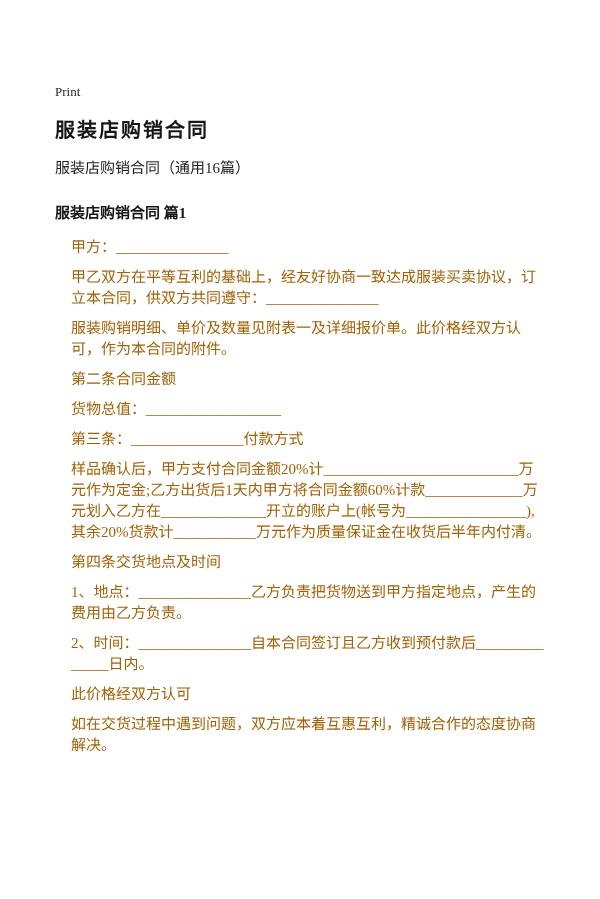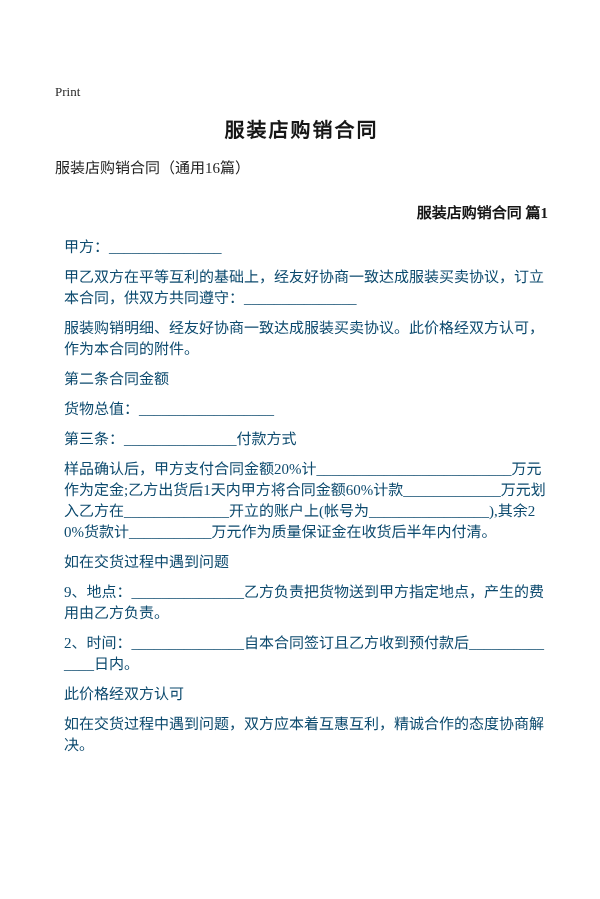--- a/index.html
+++ b/index.html
@@ -25,65 +25,63 @@
       font-size: 13px;
       line-height: 15px;
       margin: 0 0 19px 0;
       color: #2a2a2a;
       cursor: pointer;
     }
     .title {
       font-size: 20px;
       line-height: 24px;
       font-weight: bold;
-      text-align: center;
       letter-spacing: 2px;
       margin: 0 0 16px 0;
       color: #161616;
     }
     .subtitle {
       font-size: 15px;
       line-height: 21px;
       margin: 0 0 24px 0;
     }
     .part-heading {
       font-size: 15px;
       line-height: 21px;
       font-weight: bold;
       margin: 0 0 13px 0;
       color: #161616;
-      text-align: right;
     }
     .block {
       font-size: 15px;
       line-height: 21px;
-      margin: 0 0 9px 9px;
+      margin: 0 0 9px 16px;
       word-break: break-all;
-      color: #0c4a6e;
+      color: #a16207;
     }
   </style>
 </head>
 <body>
 
 <div class="page">
 
   <div class="print">Print</div>
 
   <h1 class="title">服装店购销合同</h1>
 
   <p class="subtitle">服装店购销合同（通用16篇）</p>
 
   <h2 class="part-heading">服装店购销合同 篇1</h2>
 
   <p class="block">甲方：_______________</p>
   <p class="block">甲乙双方在平等互利的基础上，经友好协商一致达成服装买卖协议，订立本合同，供双方共同遵守：_______________</p>
-  <p class="block">服装购销明细、经友好协商一致达成服装买卖协议。此价格经双方认可，作为本合同的附件。</p>
+  <p class="block">服装购销明细、单价及数量见附表一及详细报价单。此价格经双方认可，作为本合同的附件。</p>
   <p class="block">第二条合同金额</p>
   <p class="block">货物总值：__________________</p>
   <p class="block">第三条：_______________付款方式</p>
   <p class="block">样品确认后，甲方支付合同金额20%计__________________________万元作为定金;乙方出货后1天内甲方将合同金额60%计款_____________万元划入乙方在______________开立的账户上(帐号为________________),其余20%货款计___________万元作为质量保证金在收货后半年内付清。</p>
-  <p class="block">如在交货过程中遇到问题</p>
-  <p class="block">9、地点：_______________乙方负责把货物送到甲方指定地点，产生的费用由乙方负责。</p>
+  <p class="block">第四条交货地点及时间</p>
+  <p class="block">1、地点：_______________乙方负责把货物送到甲方指定地点，产生的费用由乙方负责。</p>
   <p class="block">2、时间：_______________自本合同签订且乙方收到预付款后______________日内。</p>
   <p class="block">此价格经双方认可</p>
   <p class="block">如在交货过程中遇到问题，双方应本着互惠互利，精诚合作的态度协商解决。</p>
 
 </div>
 
 </body></html>

